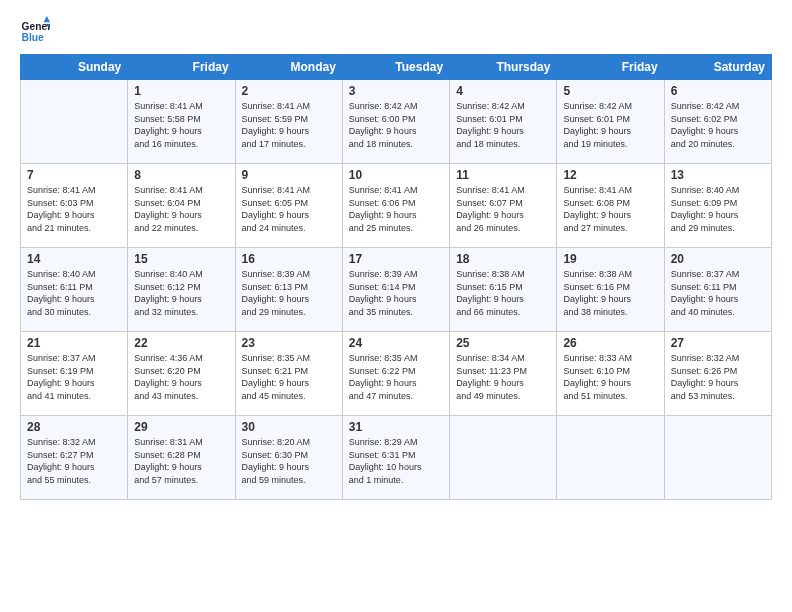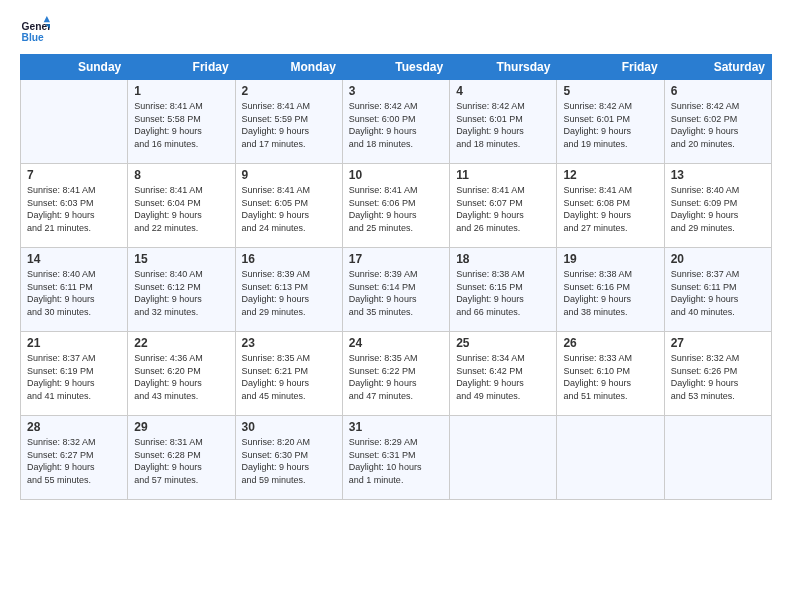--- a/index.html
+++ b/index.html
@@ -219,21 +219,21 @@
           <td>
             <span class="day-num">23</span>
             <div class="cell-content"><span>Sunrise: 8:35 AM</span><br><span>Sunset: 6:21 PM</span><br><span>Daylight: 9 hours</span><br><span>and 45 minutes.</span></div>
           </td>
           <td>
             <span class="day-num">24</span>
             <div class="cell-content"><span>Sunrise: 8:35 AM</span><br><span>Sunset: 6:22 PM</span><br><span>Daylight: 9 hours</span><br><span>and 47 minutes.</span></div>
           </td>
           <td>
             <span class="day-num">25</span>
-            <div class="cell-content"><span>Sunrise: 8:34 AM</span><br><span>Sunset: 6:42 PM</span><br><span>Daylight: 9 hours</span><br><span>and 49 minutes.</span></div>
+            <div class="cell-content"><span>Sunrise: 8:34 AM</span><br><span>Sunset: 11:23 PM</span><br><span>Daylight: 9 hours</span><br><span>and 49 minutes.</span></div>
           </td>
           <td>
             <span class="day-num">26</span>
             <div class="cell-content"><span>Sunrise: 8:33 AM</span><br><span>Sunset: 6:10 PM</span><br><span>Daylight: 9 hours</span><br><span>and 51 minutes.</span></div>
           </td>
           <td>
             <span class="day-num">27</span>
             <div class="cell-content"><span>Sunrise: 8:32 AM</span><br><span>Sunset: 6:26 PM</span><br><span>Daylight: 9 hours</span><br><span>and 53 minutes.</span></div>
           </td>
         </tr>

